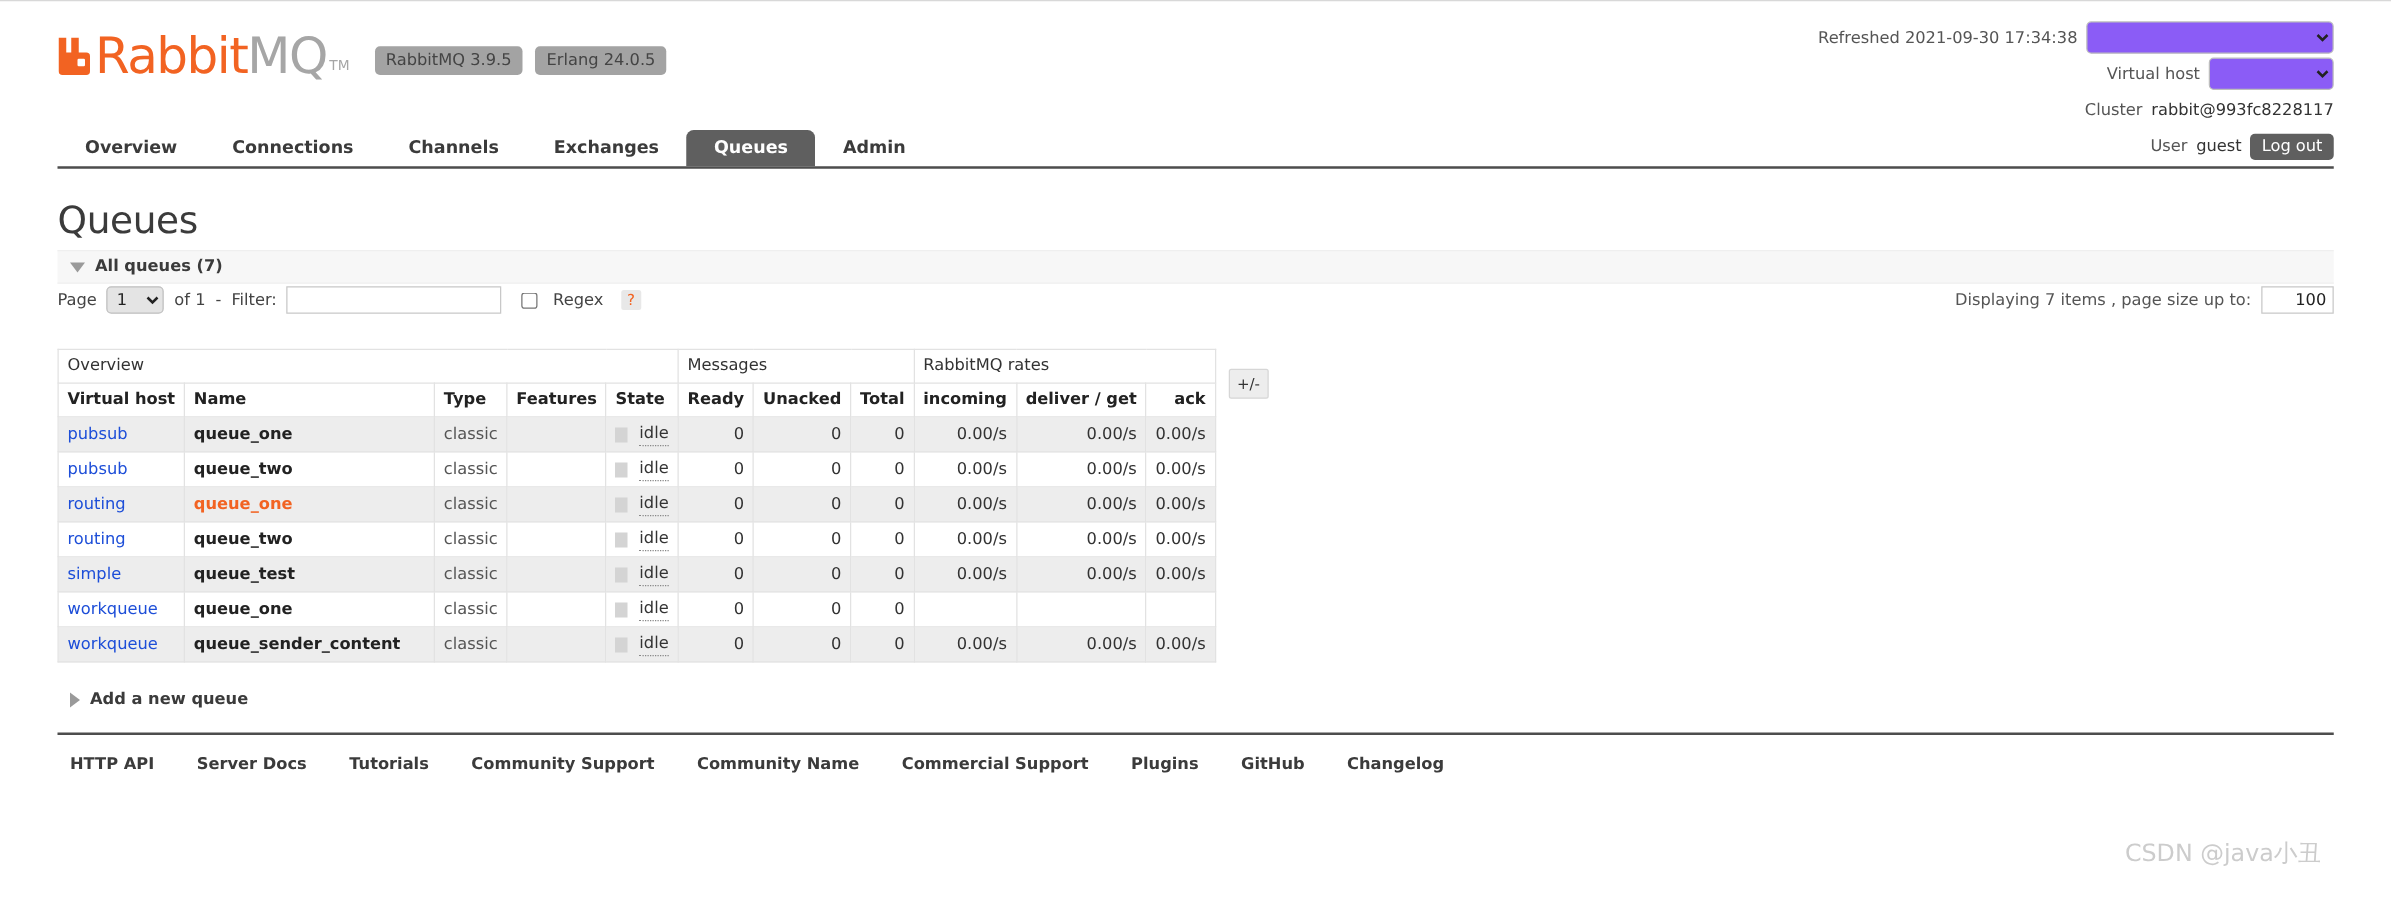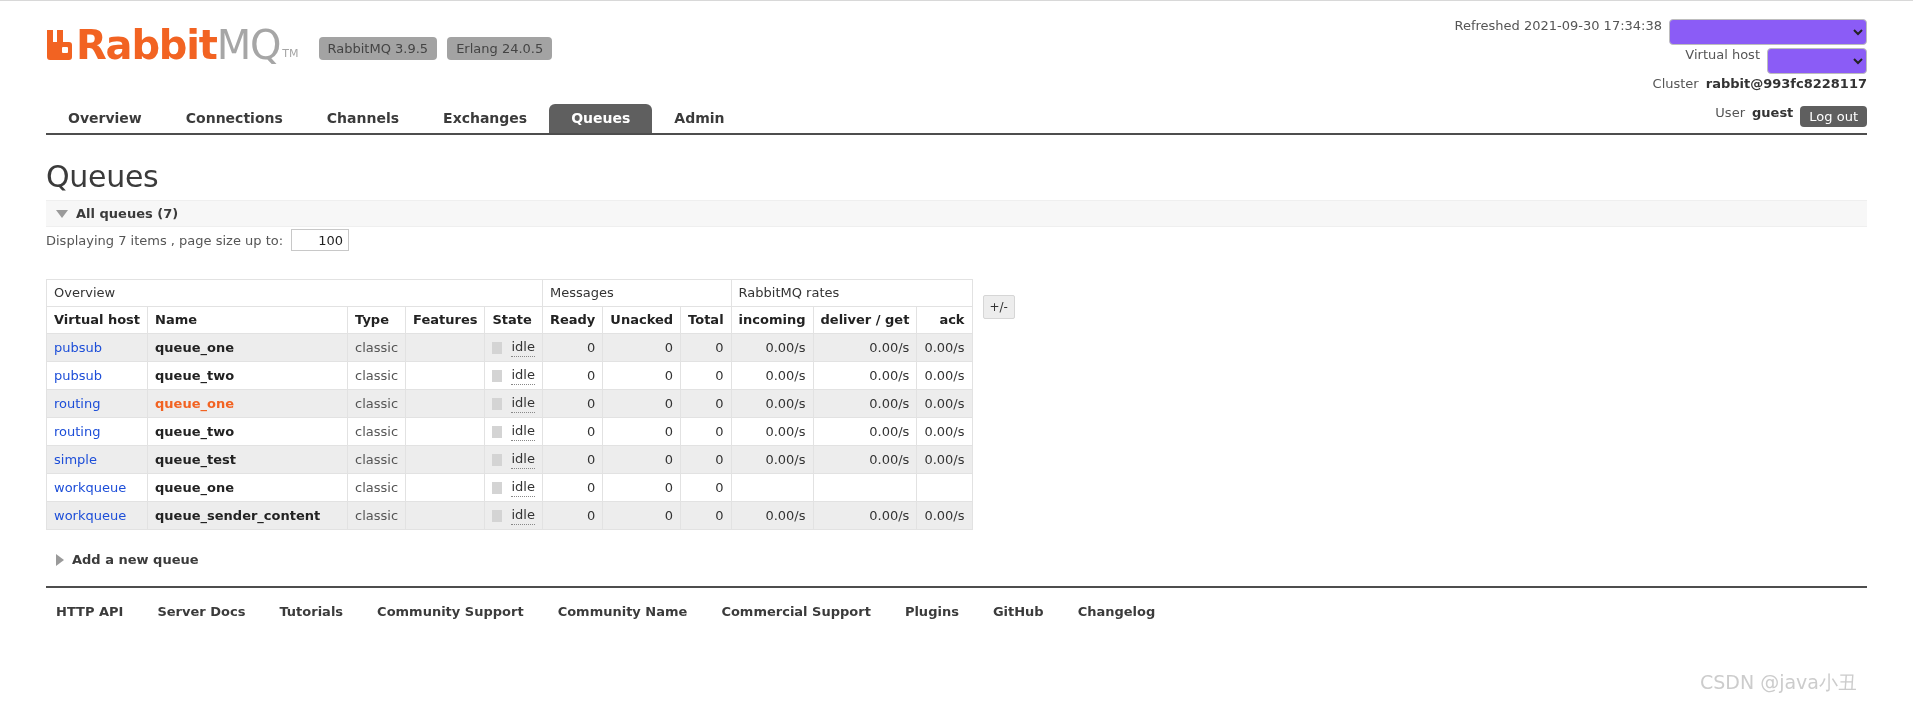--- a/index.html
+++ b/index.html
@@ -40,21 +40,21 @@
     position: relative;
     width: 27px; height: 30px;
     margin-right: 3px;
     flex: 0 0 auto;
     align-self: center;
   }
   .logo-text-rabbit {
     font-size: 40px;
     color: #f26322;
     letter-spacing: -1.2px;
-    font-weight: 700;
+    font-weight: 400;
     line-height: 1;
   }
   .logo-text-mq {
     font-size: 40px;
     color: #a6a6a6;
     letter-spacing: -1.2px;
     font-weight: 400;
     line-height: 1;
   }
   .logo-tm {
@@ -86,27 +86,27 @@
     position: absolute;
     top: 18px;
     right: 46px;
     text-align: right;
     font-size: 13px;
     color: #555;
     line-height: 1;
   }
   .hr-line {
     display: flex;
-    align-items: flex-start;
+    align-items: center;
     justify-content: flex-end;
     margin-bottom: 7px;
     height: 22px;
   }
   .hr-label { margin-right: 7px; color: #555; white-space: nowrap; }
-  .hr-strong { font-weight: bold; color: #333; }
+  .hr-strong { font-weight: normal; color: #333; }
   select.hr-select {
     font-family: "DejaVu Sans", "Liberation Sans", sans-serif;
     font-size: 13px;
     color: #222;
     background: #8b5cf6;
     border: 1px solid #bdbdbd;
     border-radius: 4px;
     padding: 12px 4px;
     height: 22px;
   }
@@ -429,20 +429,33 @@
   <div class="main">
     <h1 class="page-title">Queues</h1>
 
     <div class="section-bar">
       <span class="tri tri-down"></span>
       <span>All queues (7)</span>
     </div>
 
 
     <div class="controls-row">
+      <div class="controls-left">
+        <span>Page</span>
+        <select class="page-select">
+          <option>1</option>
+        </select>
+        <span>of 1</span>
+        <span>-</span>
+        <span>Filter:</span>
+        <input class="filter-input" type="text" value="" style="">
+        <input class="chk" type="checkbox" style="">
+        <span>Regex</span>
+        <span class="help-badge">?</span>
+      </div>
       <div class="controls-right">
         <span>Displaying 7 items , page size up to:</span>
         <input class="pagesize-input" type="text" value="100" style="">
       </div>
     </div>
 
     <table class="queues">
       <thead>
         <tr>
           <th class="group" colspan="5">Overview</th>

